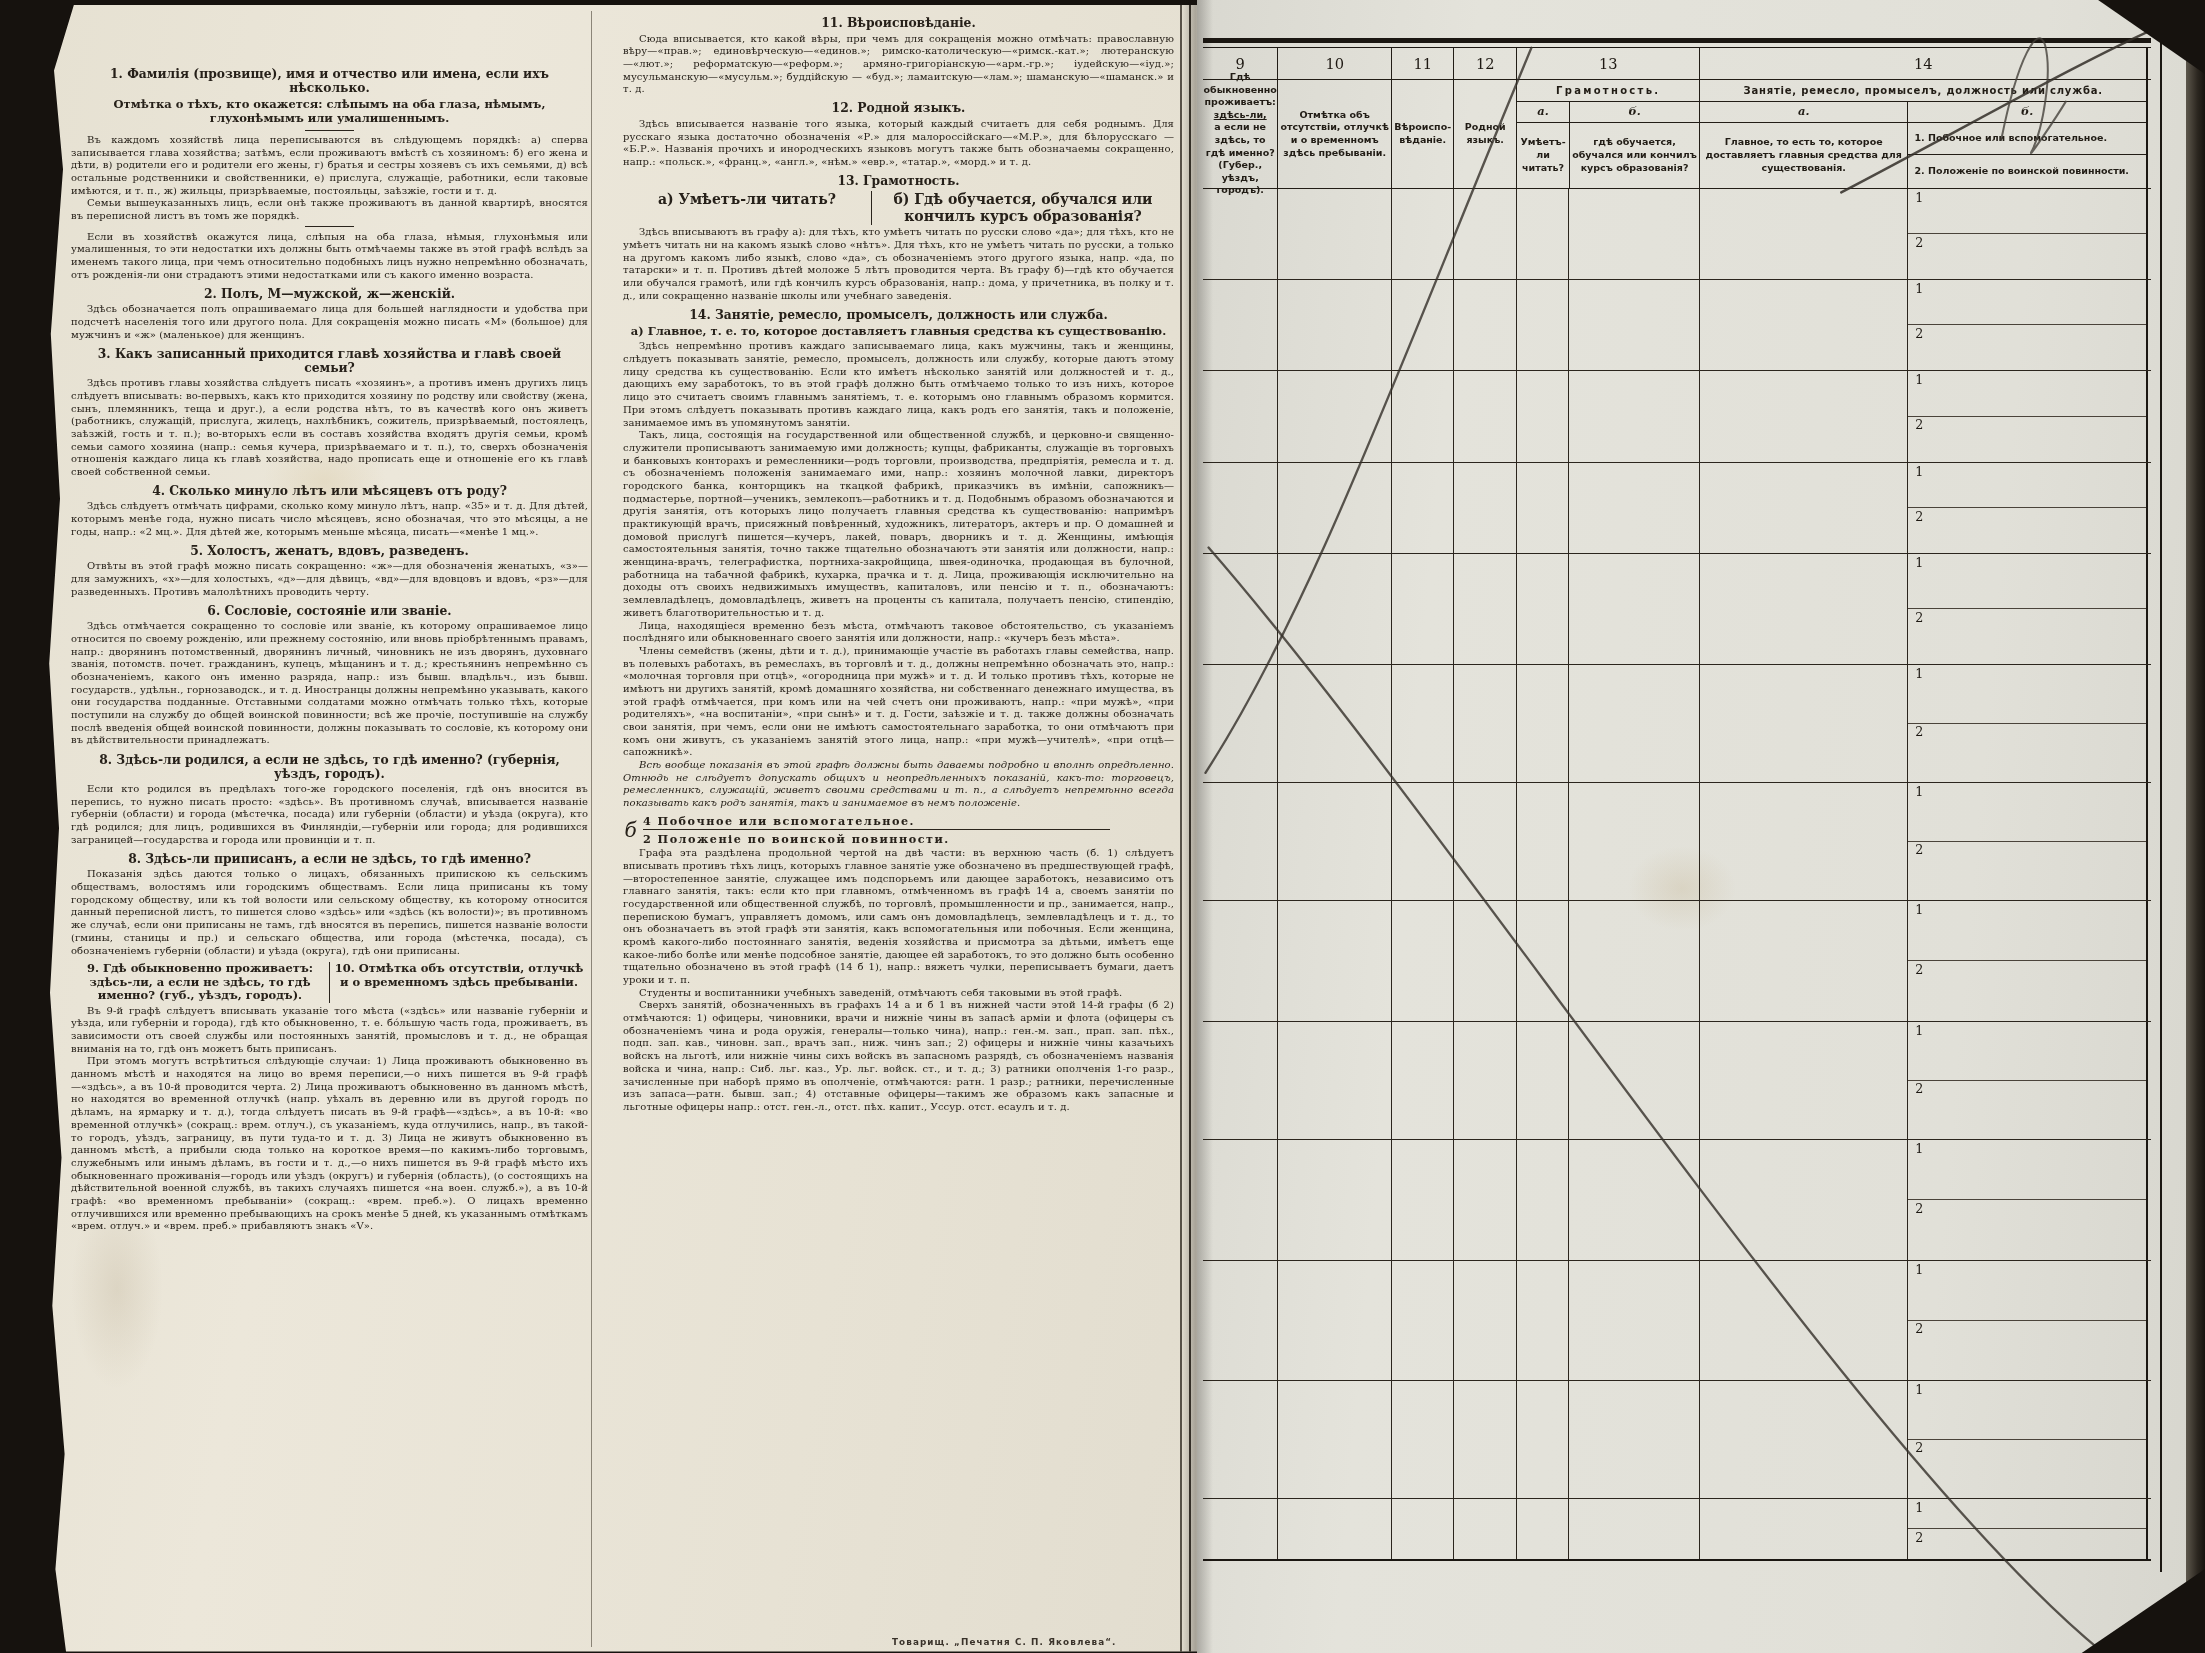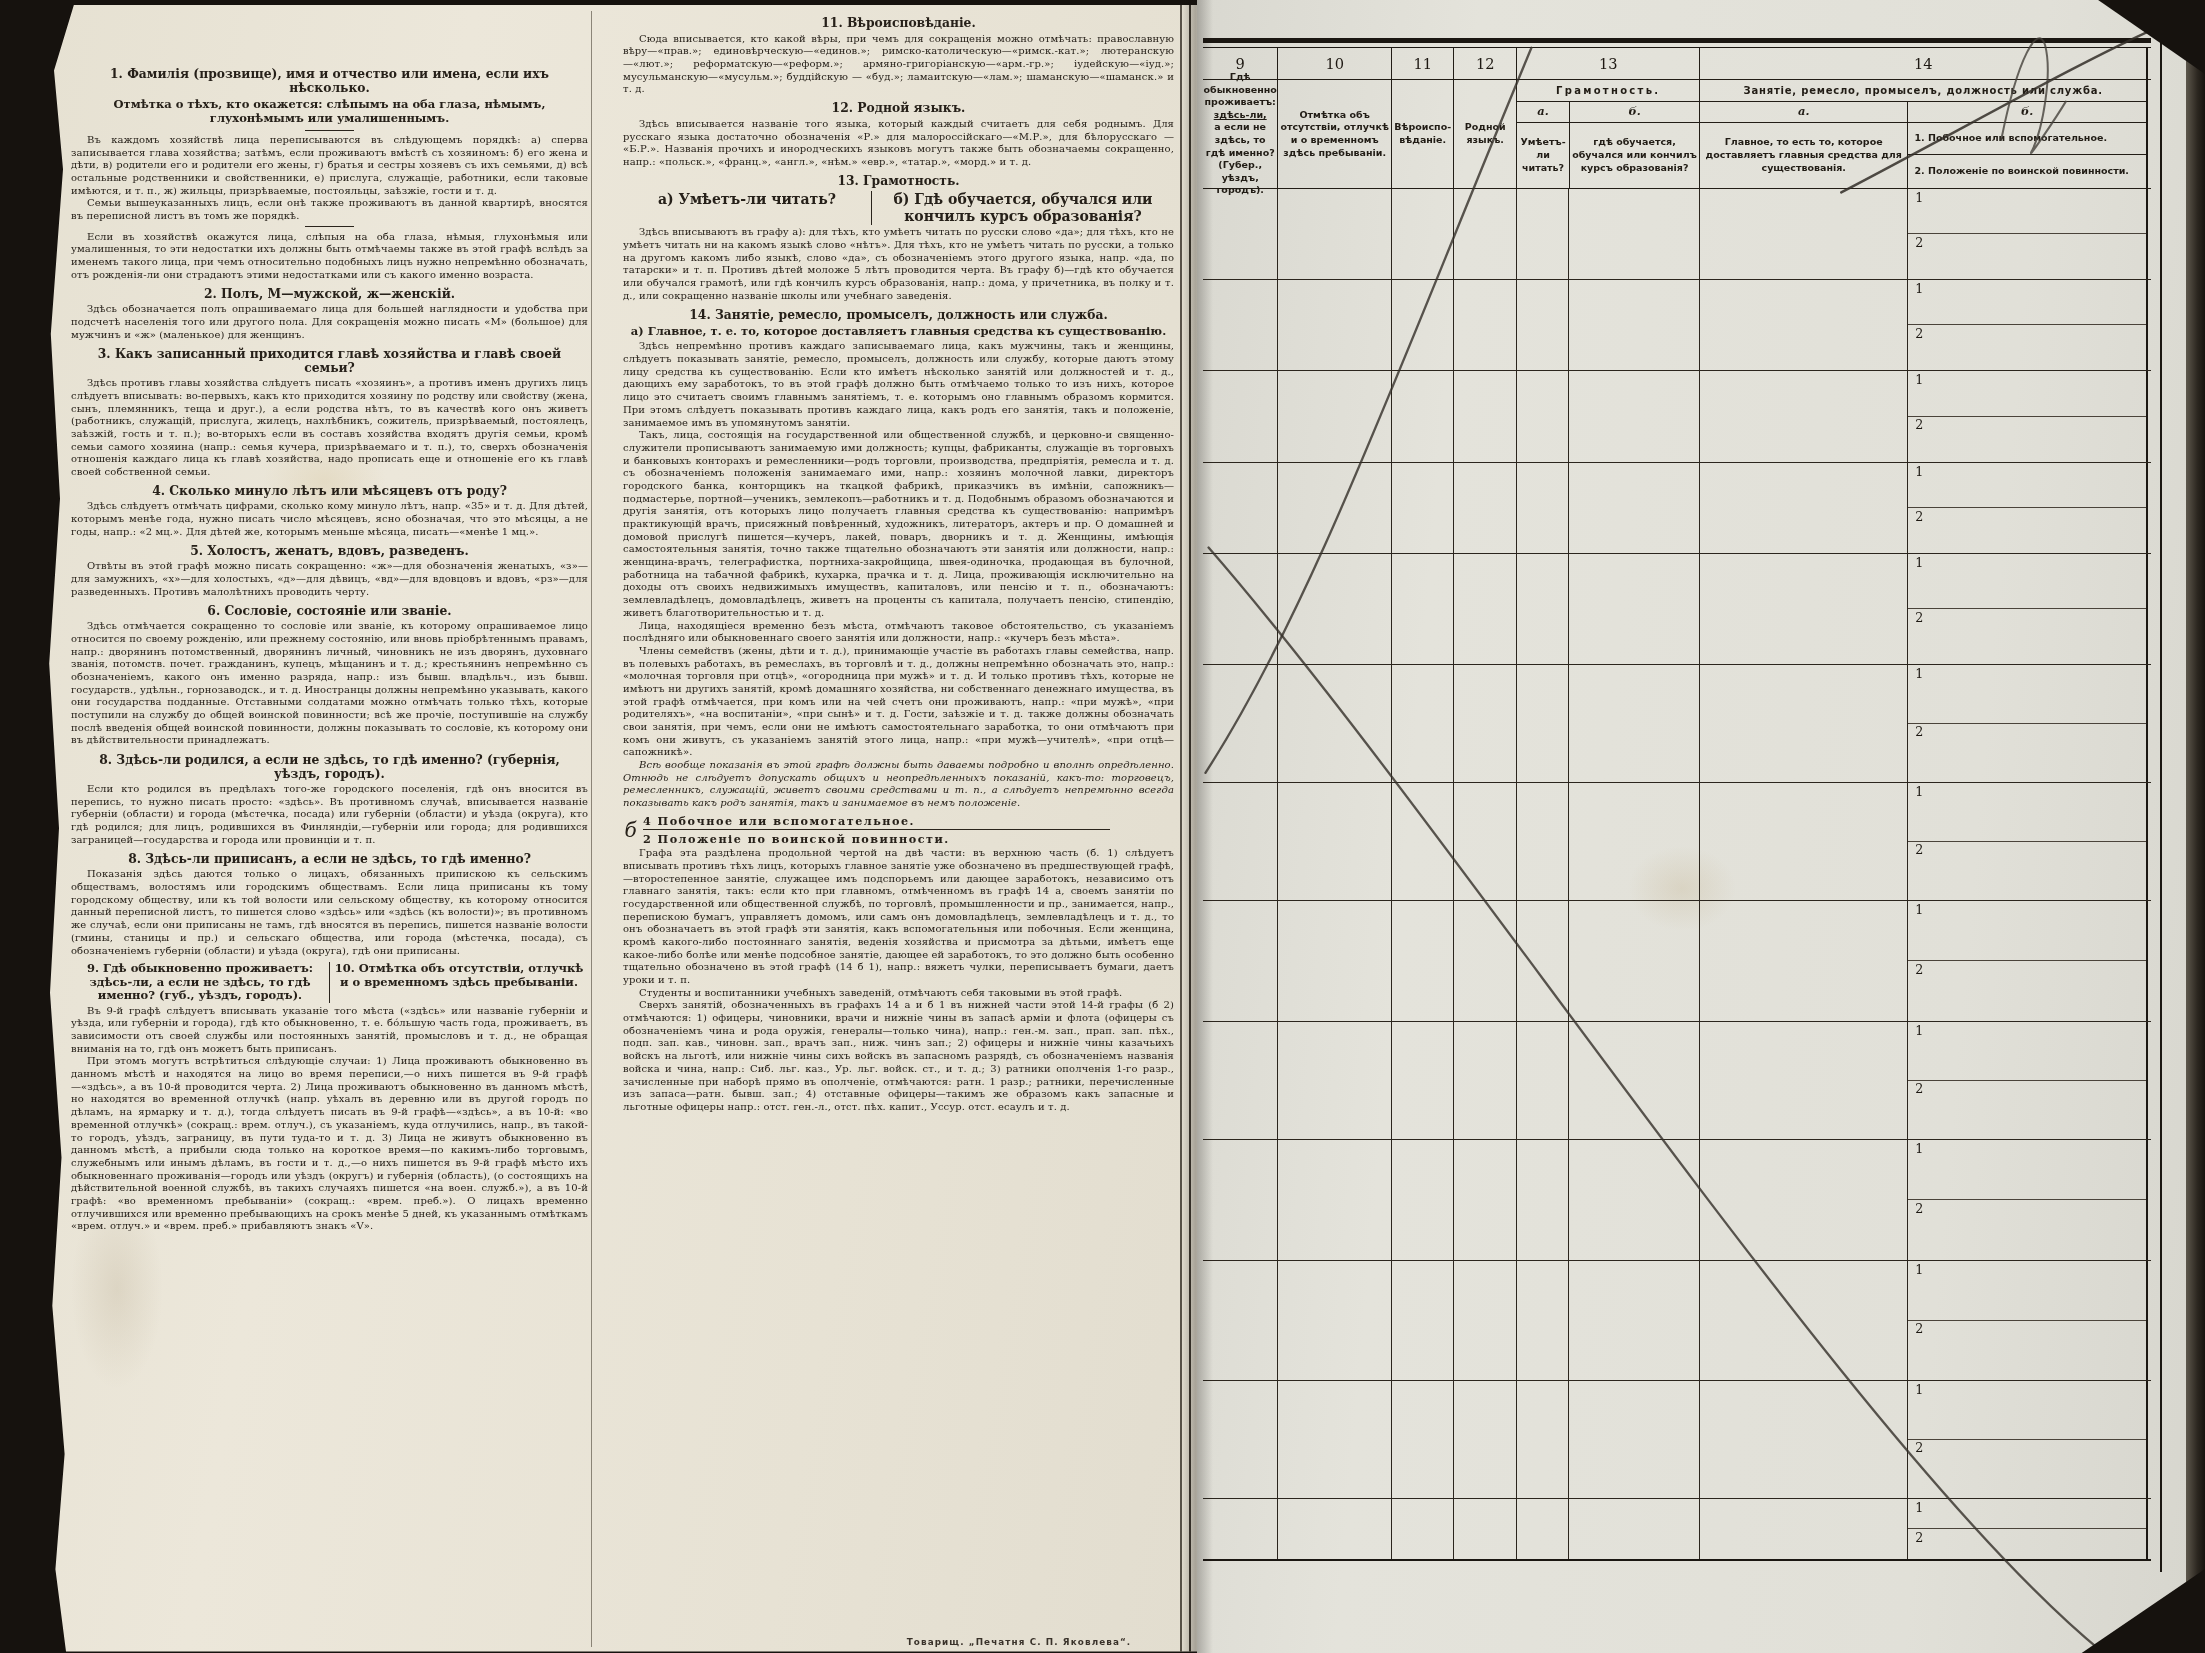--- a/index.html
+++ b/index.html
@@ -31,21 +31,21 @@
   .ab-split { display: flex; margin: 3.1px 0 1.5px 0; }
   .ab-split > div { font-weight: bold; font-size: 14px; line-height: 1.2; text-align: center; padding: 0 4.6px; }
   .ab-split > .l { width: 45%; }
   .ab-split > .r { width: 55%; border-left: 0.9px solid #2a241c; }
   .b-block { display: flex; align-items: center; margin: 3.8px 0 1.5px 1.5px; }
   .b-brace { font-size: 20px; font-style: italic; margin-right: 6.2px; }
   .b-lines { flex: 1; }
   .b-lines .b1, .b-lines .b2 { font-weight: bold; font-size: 11.2px; letter-spacing: 1.5px; line-height: 1.25; }
   .b-lines .b1 { border-bottom: 1.2px solid #2a241c; padding-bottom: 1.5px; margin-bottom: 1.5px; width: 88%; }
   .italicp { font-style: italic; }
-  .printer-footer { position: absolute; left: 852px; top: 1632px; width: 254px; text-align: center;
+  .printer-footer { position: absolute; left: 852px; top: 1632px; width: 254px; 
     font-family: "DejaVu Sans", sans-serif; font-weight: bold; font-size: 8.8px; letter-spacing: 1.1px;
     color: #39322a; }
 
   
   .stain { position: absolute; border-radius: 50%; pointer-events: none; }
   .st1 { left: 223px; top: 431px; width: 123px; height: 92px;
          background: radial-gradient(closest-side, rgba(185,150,70,.14), rgba(185,150,70,0)); }
   .st2 { left: 31px; top: 1184px; width: 92px; height: 200px;
          background: radial-gradient(closest-side, rgba(120,95,50,.12), rgba(120,95,50,0)); }
   .st3 { left: 1630px; top: 884px; width: 108px; height: 85px;

